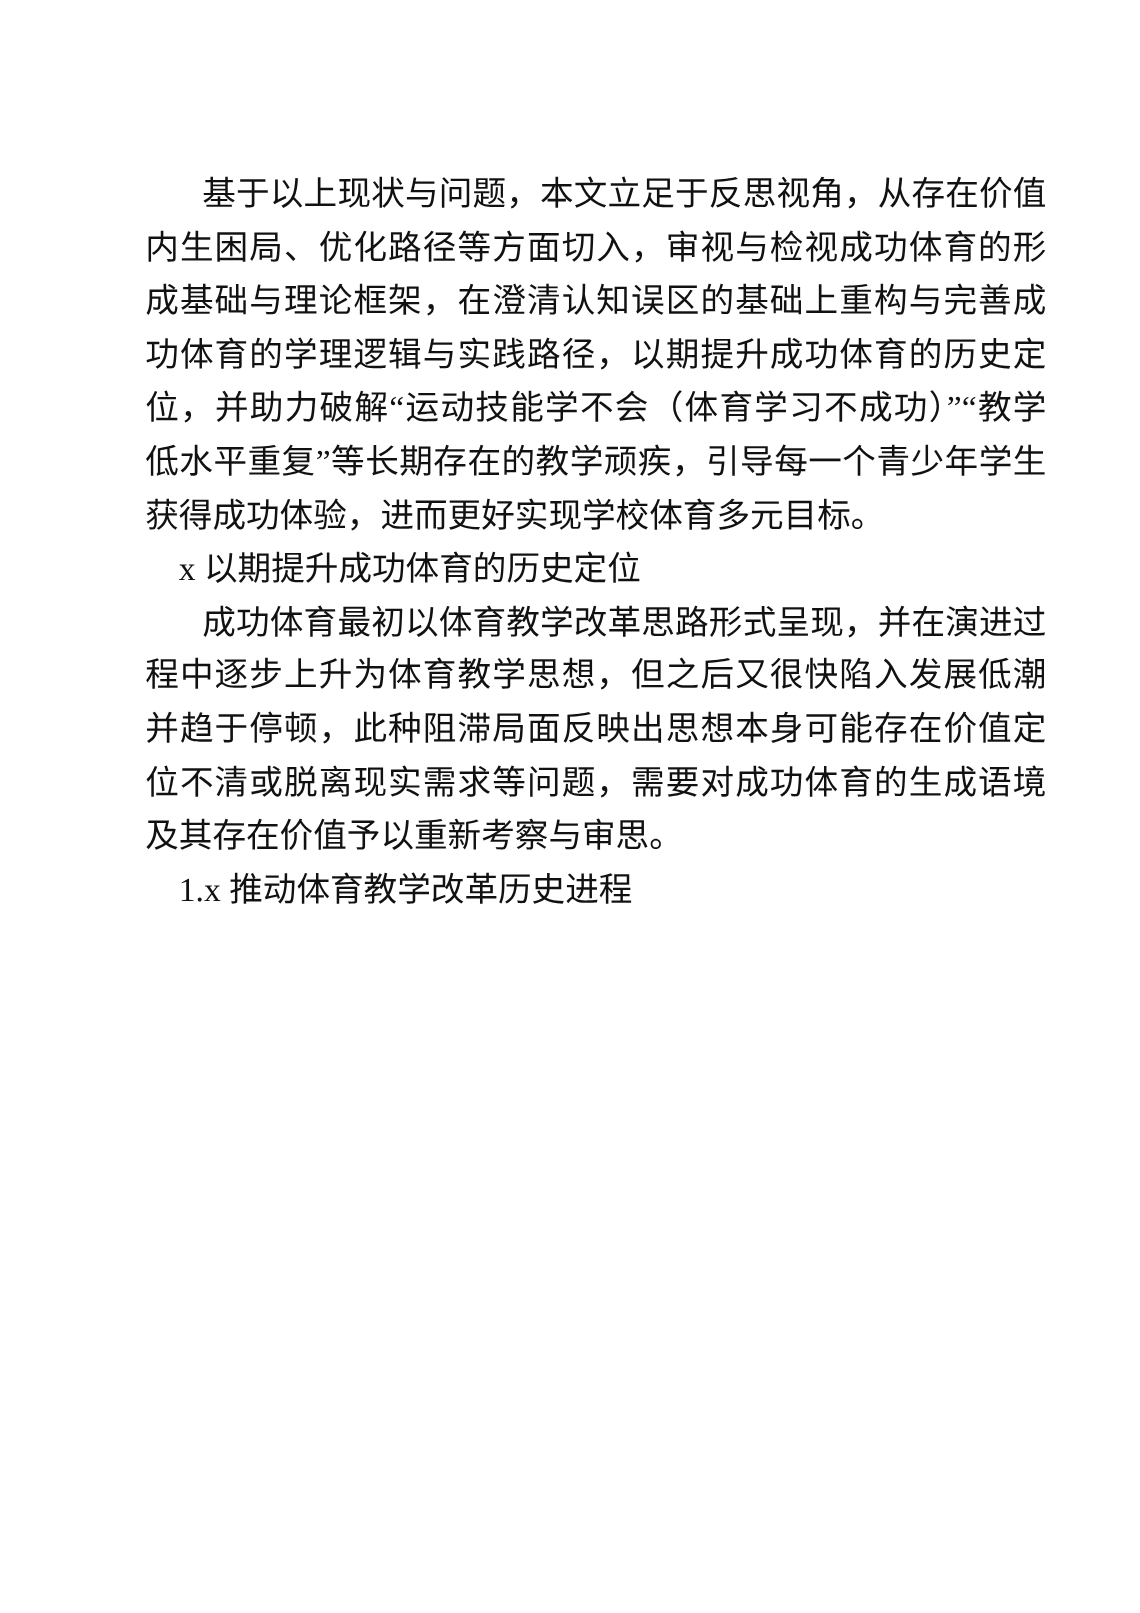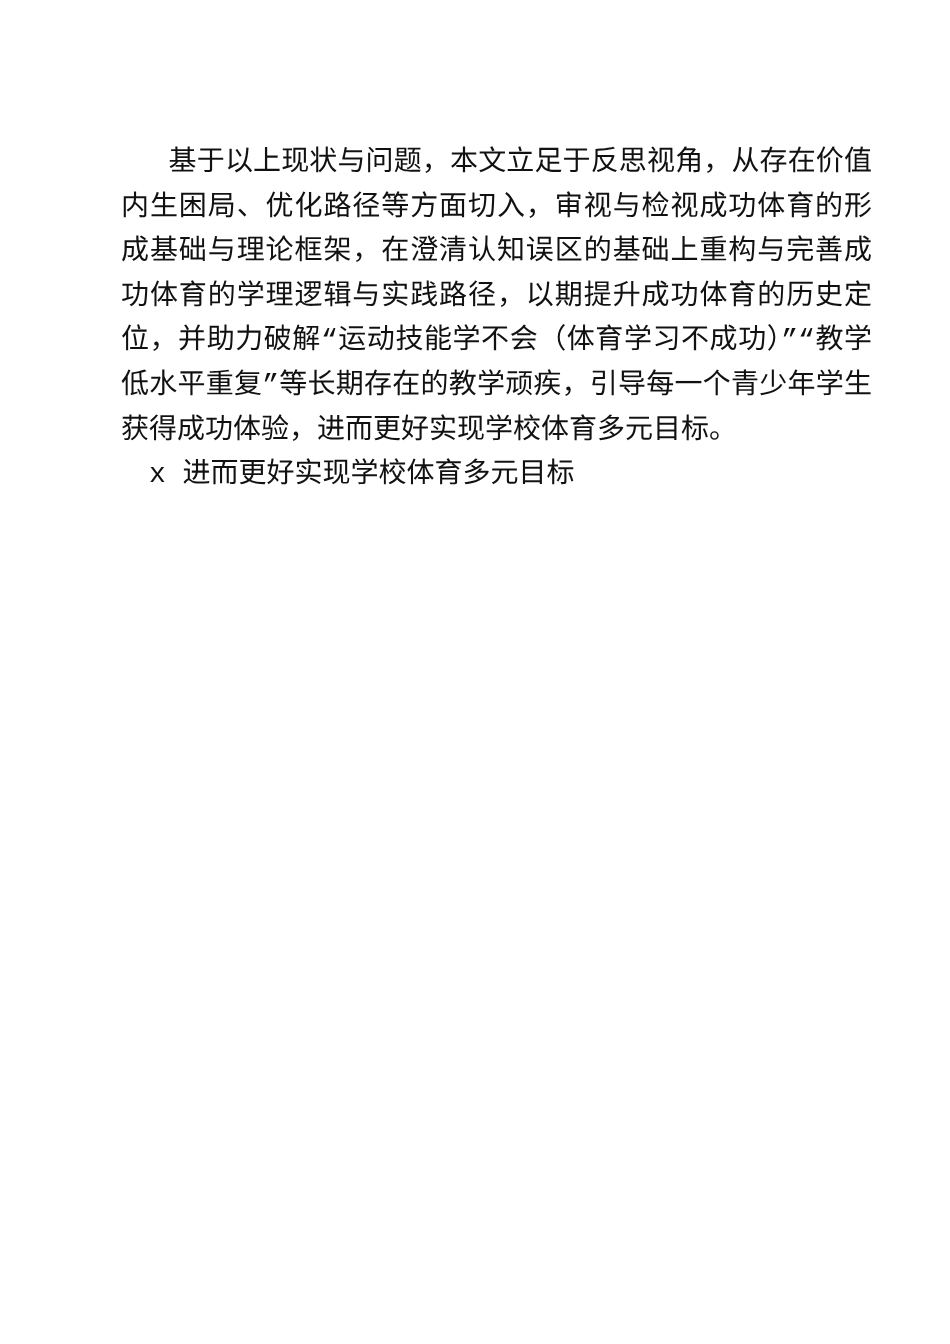--- a/index.html
+++ b/index.html
@@ -15,21 +15,21 @@
     overflow: hidden;
     box-sizing: border-box;
     padding: 141px 78px 0 121px;
   }
   .content {
     width: 751px;
   }
   .para, .heading {
     margin: 0;
     padding: 0;
-    font-family: Liberation Mono, monospace;
+    font-family: Liberation Serif, serif;
     font-weight: normal;
     font-size: 28px;
     line-height: 44.6px;
     color: #111111;
     text-align: justify;
     word-break: normal;
   }
   .para {
     text-indent: 1.7em;
   }
@@ -37,15 +37,17 @@
     text-indent: 1em;
     font-size: 28px;
   }
 </style>
 </head>
 <body>
 
 <div class="page">
   <div class="content">
     <p class="para">基于以上现状与问题，本文立足于反思视角，从存在价值内生困局、优化路径等方面切入，审视与检视成功体育的形成基础与理论框架，在澄清认知误区的基础上重构与完善成功体育的学理逻辑与实践路径，以期提升成功体育的历史定位，并助力破解“运动技能学不会（体育学习不成功）”“教学低水平重复”等长期存在的教学顽疾，引导每一个青少年学生获得成功体验，进而更好实现学校体育多元目标。</p>
-    <p class="heading">x 进而更好实现学校体育多元目标</p>
+    <p class="heading">x 以期提升成功体育的历史定位</p>
+    <p class="para">成功体育最初以体育教学改革思路形式呈现，并在演进过程中逐步上升为体育教学思想，但之后又很快陷入发展低潮并趋于停顿，此种阻滞局面反映出思想本身可能存在价值定位不清或脱离现实需求等问题，需要对成功体育的生成语境及其存在价值予以重新考察与审思。</p>
+    <p class="heading">1.x 推动体育教学改革历史进程</p>
   </div>
 </div>
 
 </body></html>

